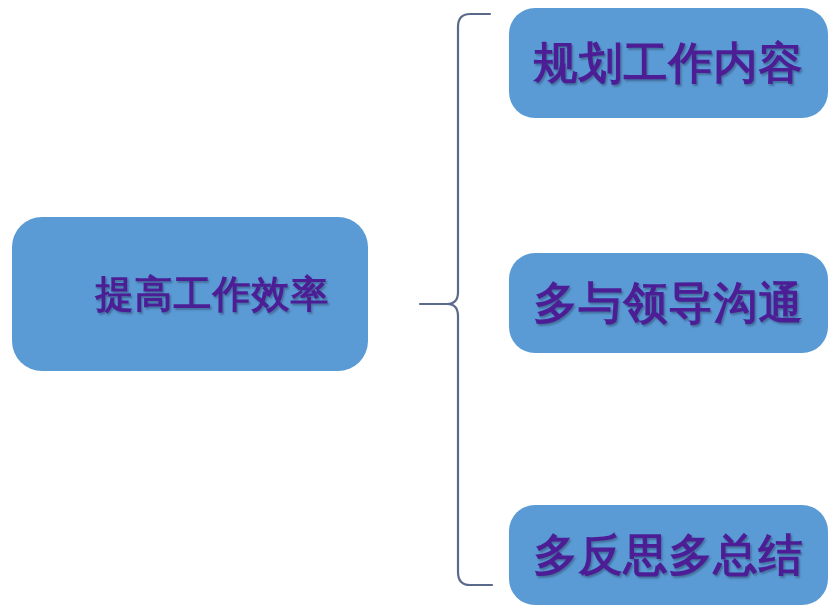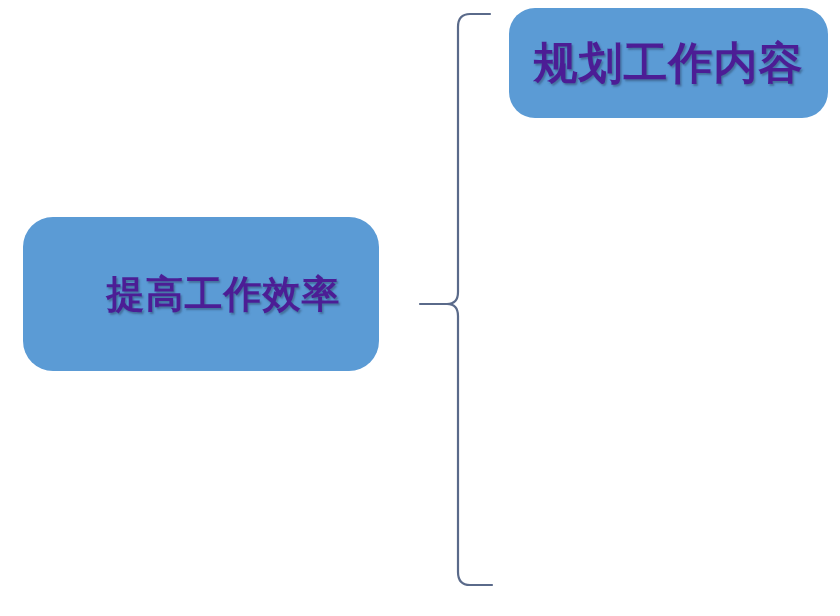--- a/index.html
+++ b/index.html
@@ -31,21 +31,21 @@
     text-align: center;
     color: #4c1d95;
     font-weight: bold;
     letter-spacing: 1px;
     text-shadow: 1.5px 2px 2px rgba(40, 60, 90, 0.45);
     -webkit-font-smoothing: antialiased;
   }
 
   
   #node-root {
-    left: 23px;
+    left: 12px;
     top: 217px;
     width: 356px;
     height: 154px;
     border-radius: 30px;
     font-size: 38px;
     line-height: 1.32;
     padding-left: 45px;
   }
   #node-root .line {
     display: block;
@@ -97,15 +97,21 @@
   <div class="node" id="node-root">
     <div>
       <span class="line">提高工作效率</span>
     </div>
   </div>
 
   <div class="node node-branch" id="node-branch-0">
     <span>规划工作内容</span>
   </div>
 
+  <div class="node node-branch" id="node-branch-1">
+    <span>多与领导沟通</span>
+  </div>
 
+  <div class="node node-branch" id="node-branch-2">
+    <span>多反思多总结</span>
+  </div>
 
 </div>
 
 </body></html>

